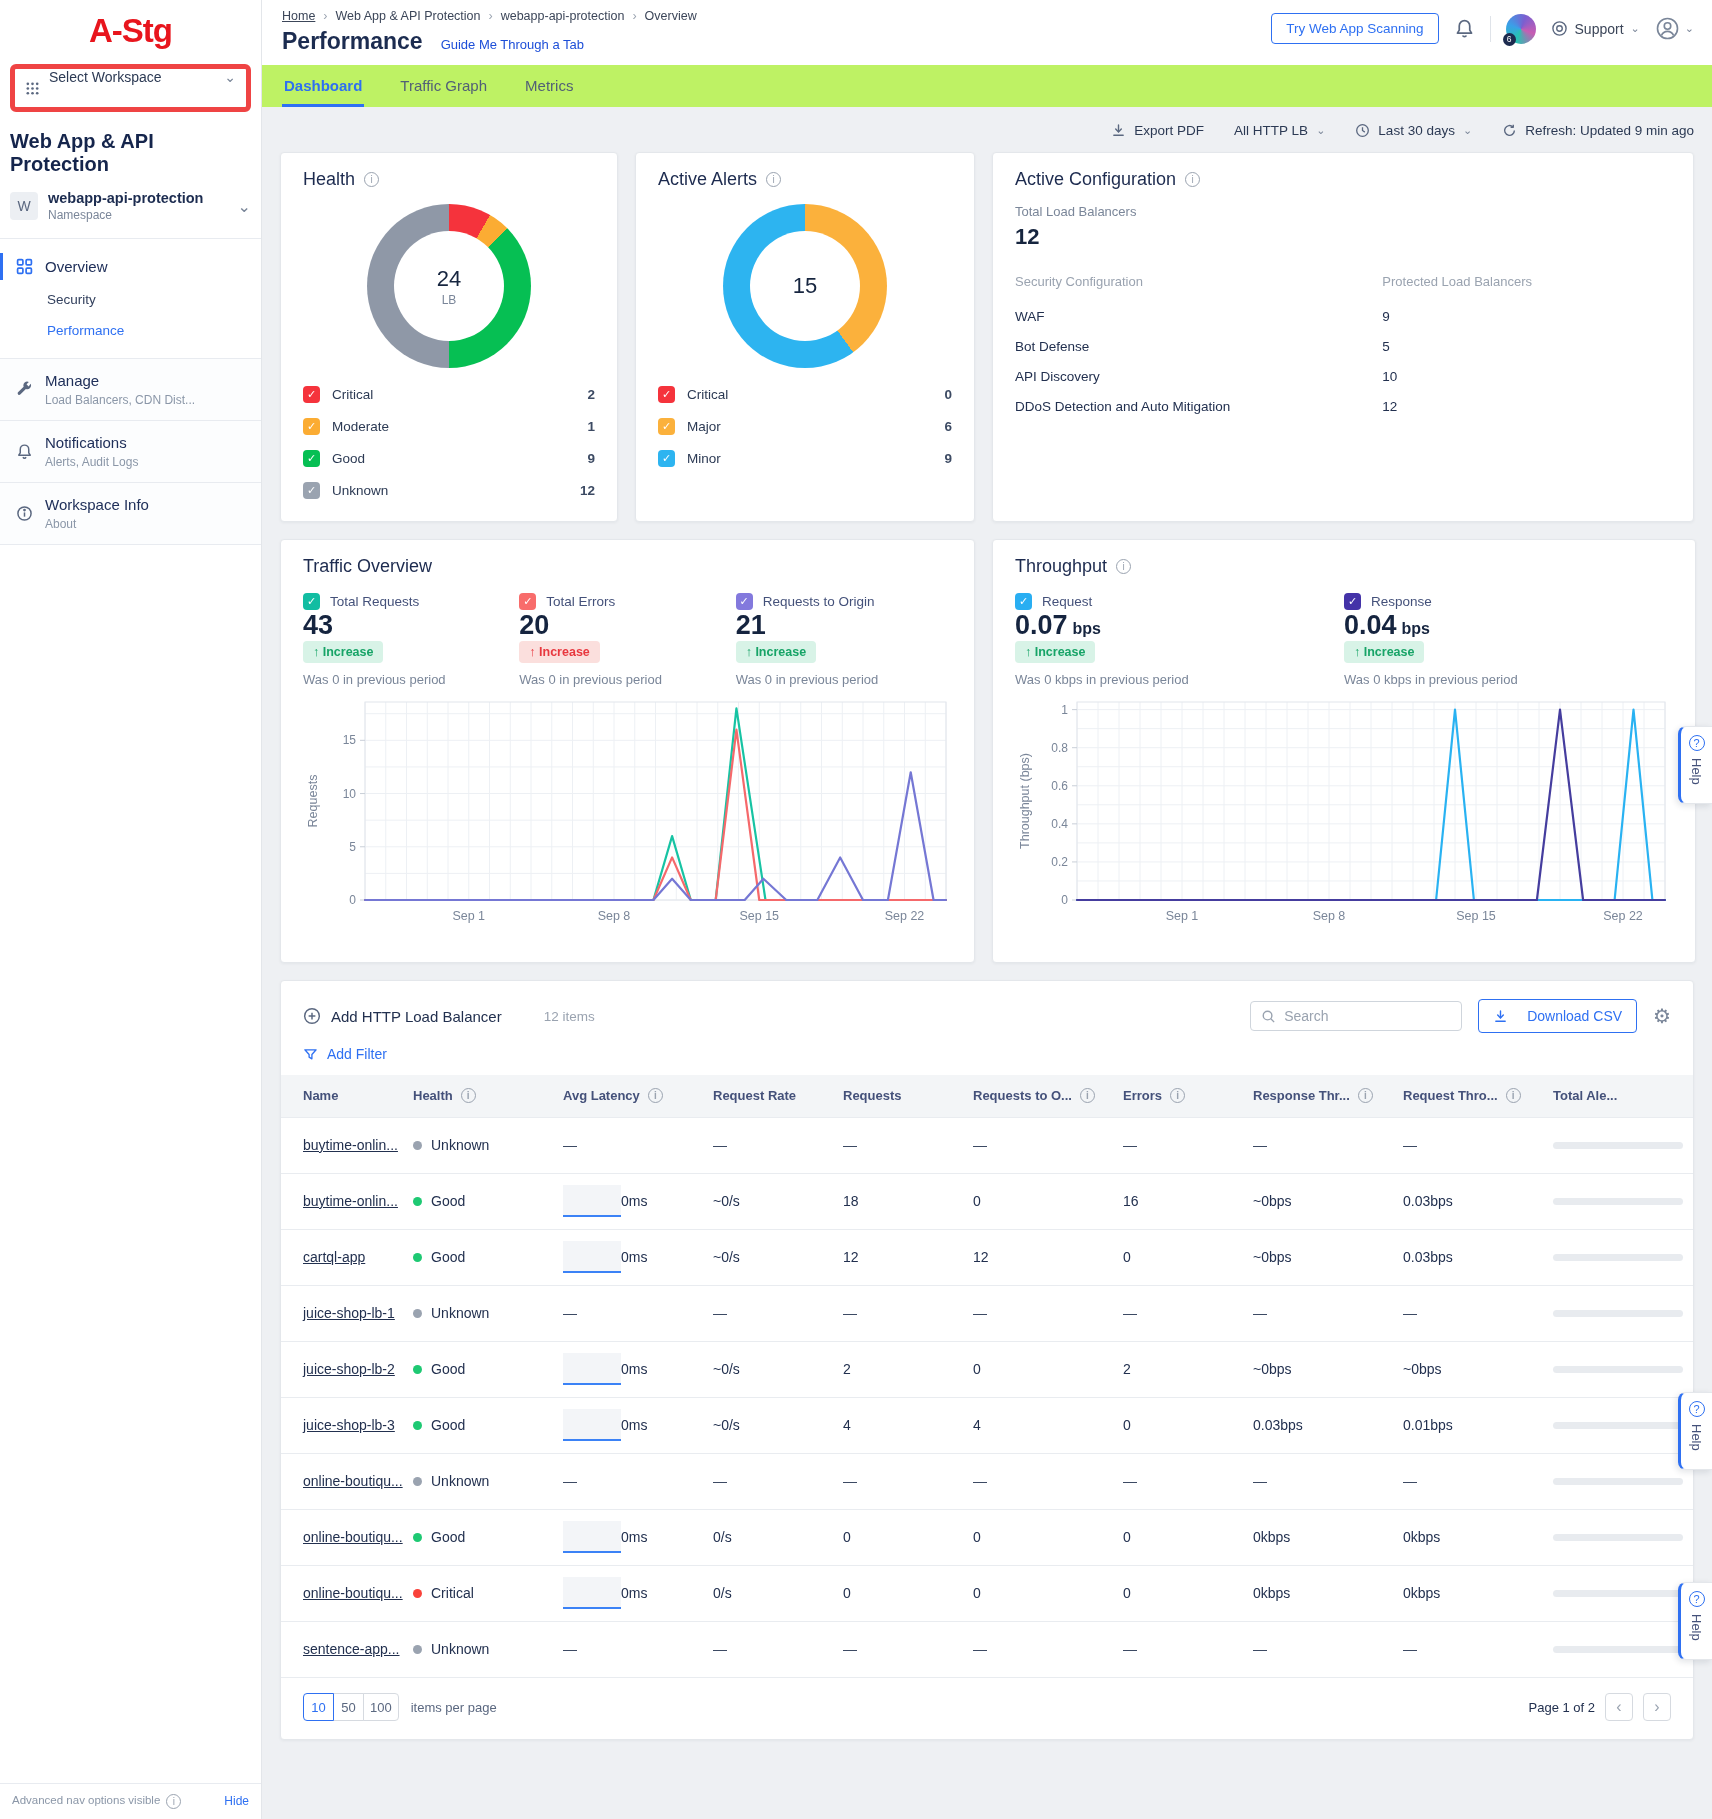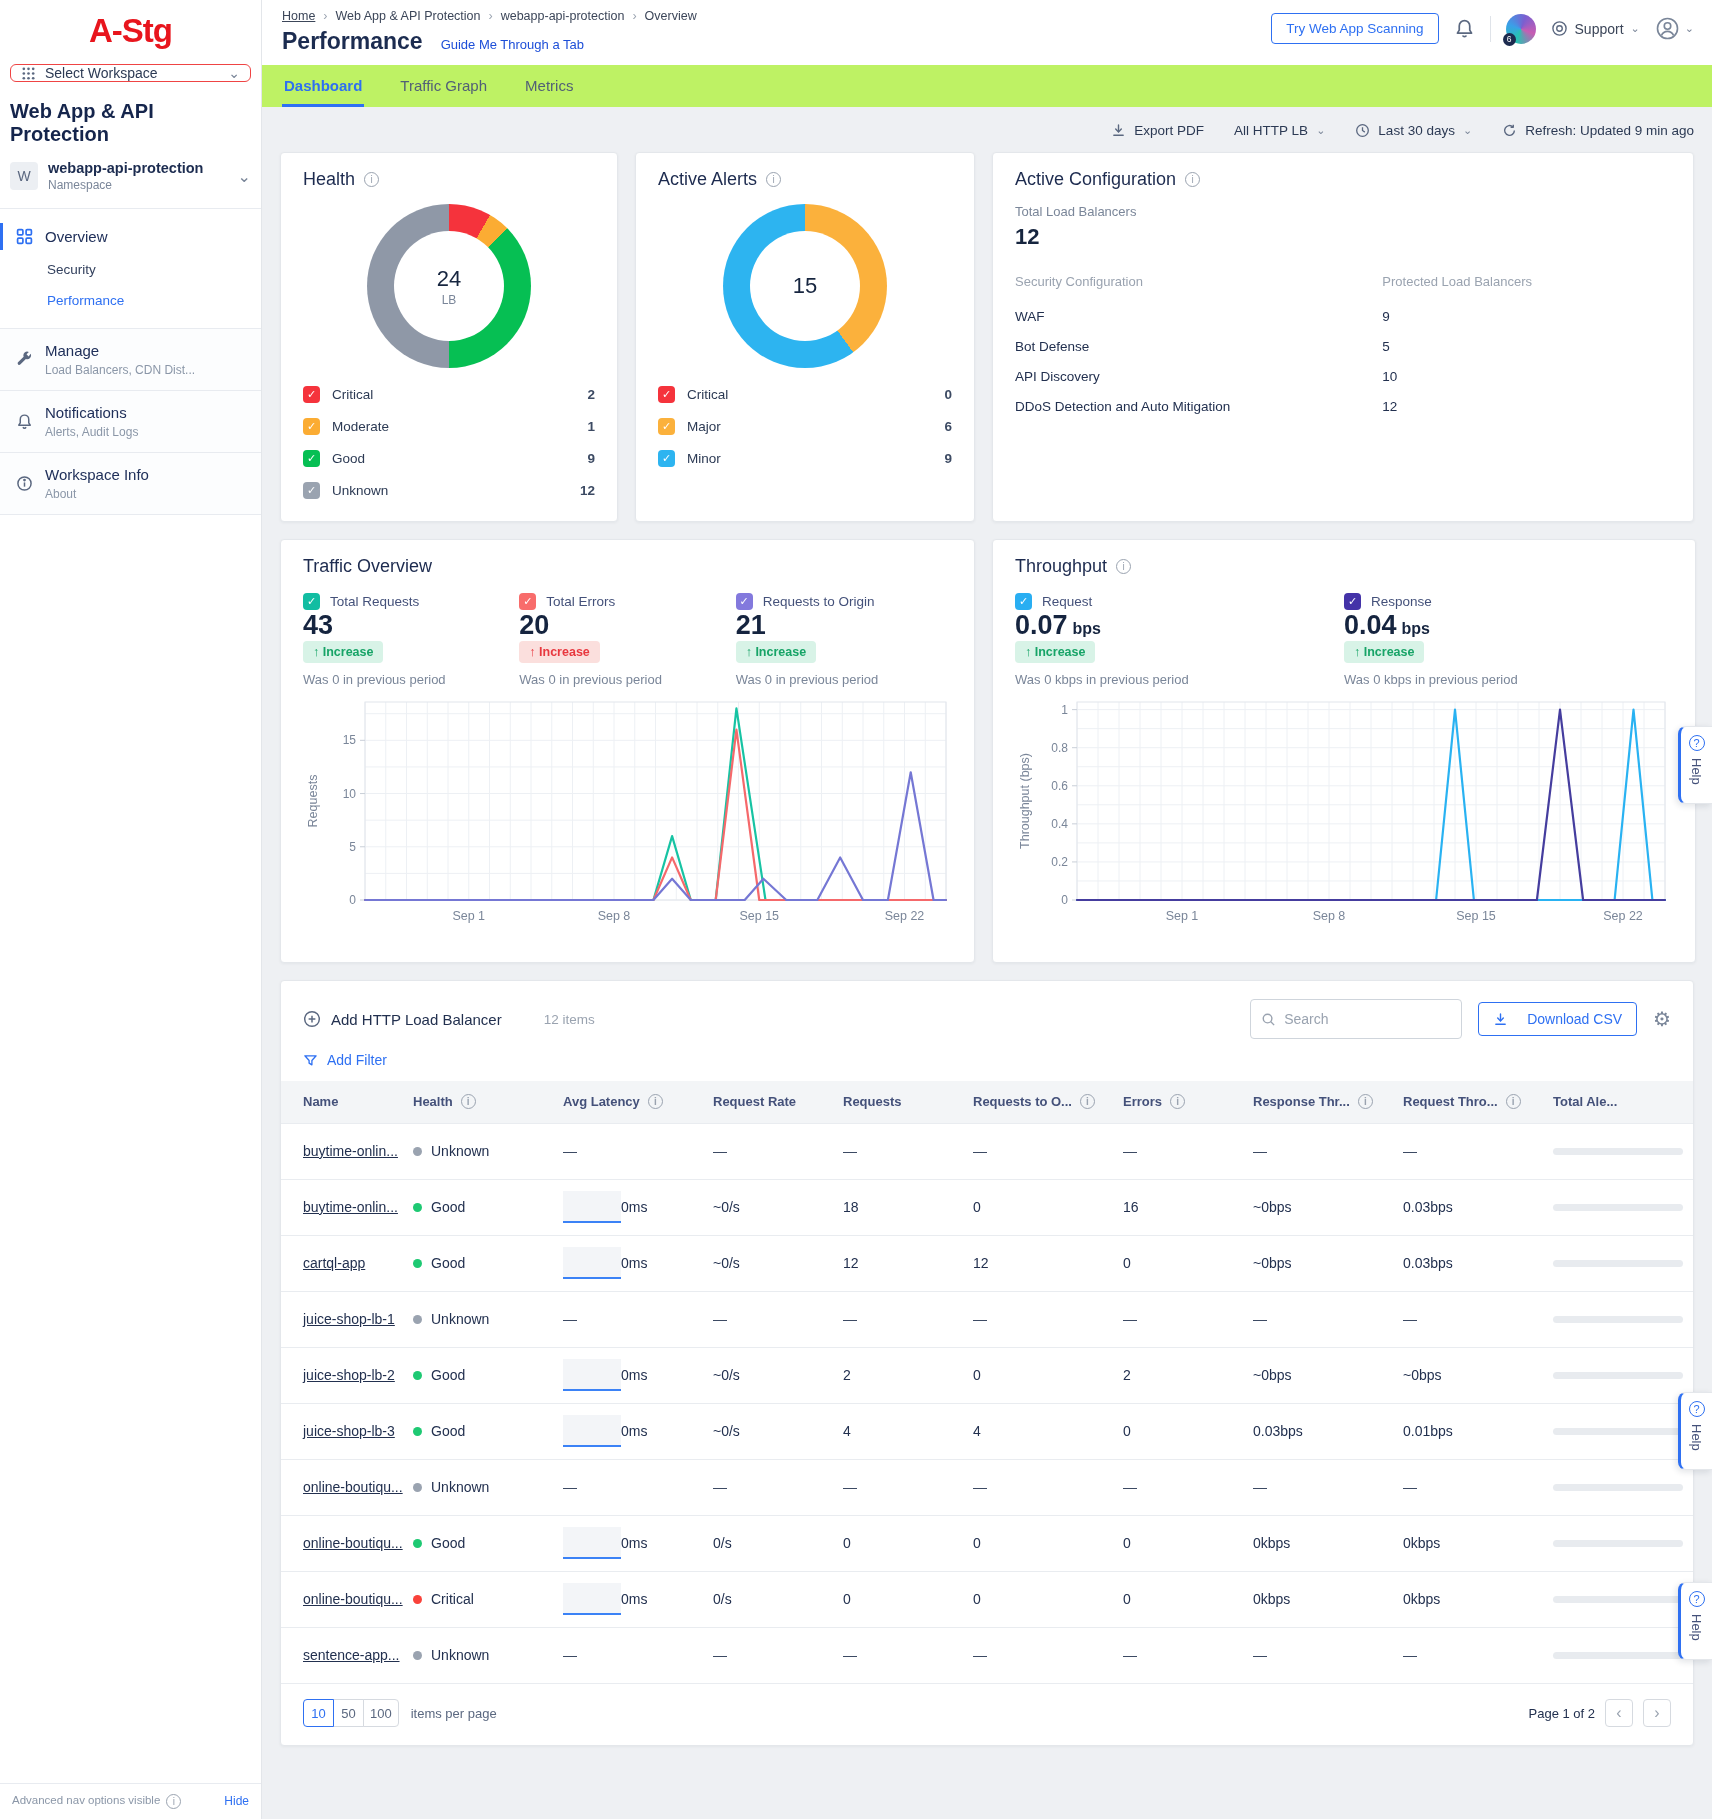--- a/index.html
+++ b/index.html
@@ -3,21 +3,21 @@
 <meta charset="utf-8">
 <style>
   * { box-sizing: border-box; margin: 0; padding: 0; }
   html,body { width:1712px; height:1819px; }
   body { font-family:"Liberation Sans",sans-serif; background:#eef0f3; overflow:hidden; color:#22304f; }
   .app { display:flex; width:100%; height:100%; }
 
   
   .sidebar { width:262px; min-width:262px; background:#fff; border-right:1px solid #e3e6ea; display:flex; flex-direction:column; }
   .logo { margin:12px auto 4px; color:#e8151d; font-weight:bold; font-size:33px; letter-spacing:-1px; }
-  .workspace-btn { margin:10px 10px 12px; border:1px solid #ef4444; border-radius:6px; height:18px; display:flex; align-items:center; padding:0 10px; gap:9px; color:#2c3a54; font-size:14px; background:#fff; cursor:pointer; }
+  .workspace-btn { margin:10px 10px 12px; border:5px solid #ef4444; border-radius:6px; height:48px; display:flex; padding:0 10px; gap:9px; color:#2c3a54; font-size:14px; background:#fff; cursor:pointer; }
   .workspace-btn .chev { margin-left:auto; color:#7a8699; }
   .product-title { padding:0 10px; font-size:20px; font-weight:bold; color:#15254c; margin:6px 0 14px; }
   .ns-row { display:flex; align-items:center; gap:10px; padding:0 10px 16px; border-bottom:1px solid #e8ebf0; }
   .ns-avatar { width:28px; height:28px; background:#eceff3; border-radius:4px; display:flex; align-items:center; justify-content:center; color:#5b6880; font-size:14px; }
   .ns-name { font-weight:bold; font-size:14.5px; color:#1c2c50; }
   .ns-type { font-size:12px; color:#7a8699; margin-top:2px; }
   .ns-chev { margin-left:auto; color:#7a8699; }
   .nav { padding:10px 0 12px; border-bottom:1px solid #e8ebf0; }
   .nav-main { display:flex; align-items:center; gap:12px; padding:9px 16px; position:relative; cursor:pointer; }
   .nav-accent { position:absolute; left:0; top:4px; bottom:4px; width:3px; background:#2e70f2; }
@@ -86,21 +86,21 @@
   .badge.red { background:#fbdfdd; color:#e8383f; }
   .stat-note { font-size:13px; color:#7a8699; margin-top:9px; }
   svg.chart { display:block; margin-top:8px; }
 
   
   .table-card { margin-top:17px; padding:0; }
   .tc-head { display:flex; align-items:center; padding:18px 22px 4px; }
   .tc-add { display:flex; align-items:center; gap:10px; font-size:15px; color:#22304f; font-weight:500; cursor:pointer; }
   .tc-count { margin-left:42px; font-size:13.5px; color:#9aa3b0; }
   .tc-right { margin-left:auto; display:flex; align-items:center; gap:16px; }
-  .search-box { width:212px; height:40px; border:1px solid #cfd5dc; border-radius:4px; display:flex; align-items:center; gap:8px; padding:0 10px; }
+  .search-box { width:212px; height:30px; border:1px solid #cfd5dc; border-radius:4px; display:flex; align-items:center; gap:8px; padding:0 10px; }
   .search-box input { border:none; outline:none; flex:1; font-size:14px; color:#22304f; font-family:inherit; min-width:0; }
   .search-box input::placeholder { color:#9aa3b0; }
   .csv-btn { height:34px; border:1px solid #2e70f2; border-radius:4px; color:#2e70f2; font-size:14px; display:flex; align-items:center; gap:19px; padding:0 14px; background:#fff; cursor:pointer; font-family:inherit; }
   .gear { font-size:20px; color:#7a8699; cursor:pointer; line-height:1; }
   .tc-filter { padding:9px 22px 13px; display:flex; gap:9px; align-items:center; color:#2e70f2; font-size:14px; cursor:pointer; }
   .table-wrap { overflow:hidden; width:100%; }
   table { border-collapse:collapse; table-layout:fixed; width:1480px; }
   thead th { background:#f3f5f7; font-size:13px; color:#44517a; text-align:left; height:42px; font-weight:bold; }
   thead th .th-inner { display:flex; align-items:center; gap:8px; }
   tbody td { height:56px; border-top:1px solid #e9ecf0; font-size:14px; color:#22304f; }

